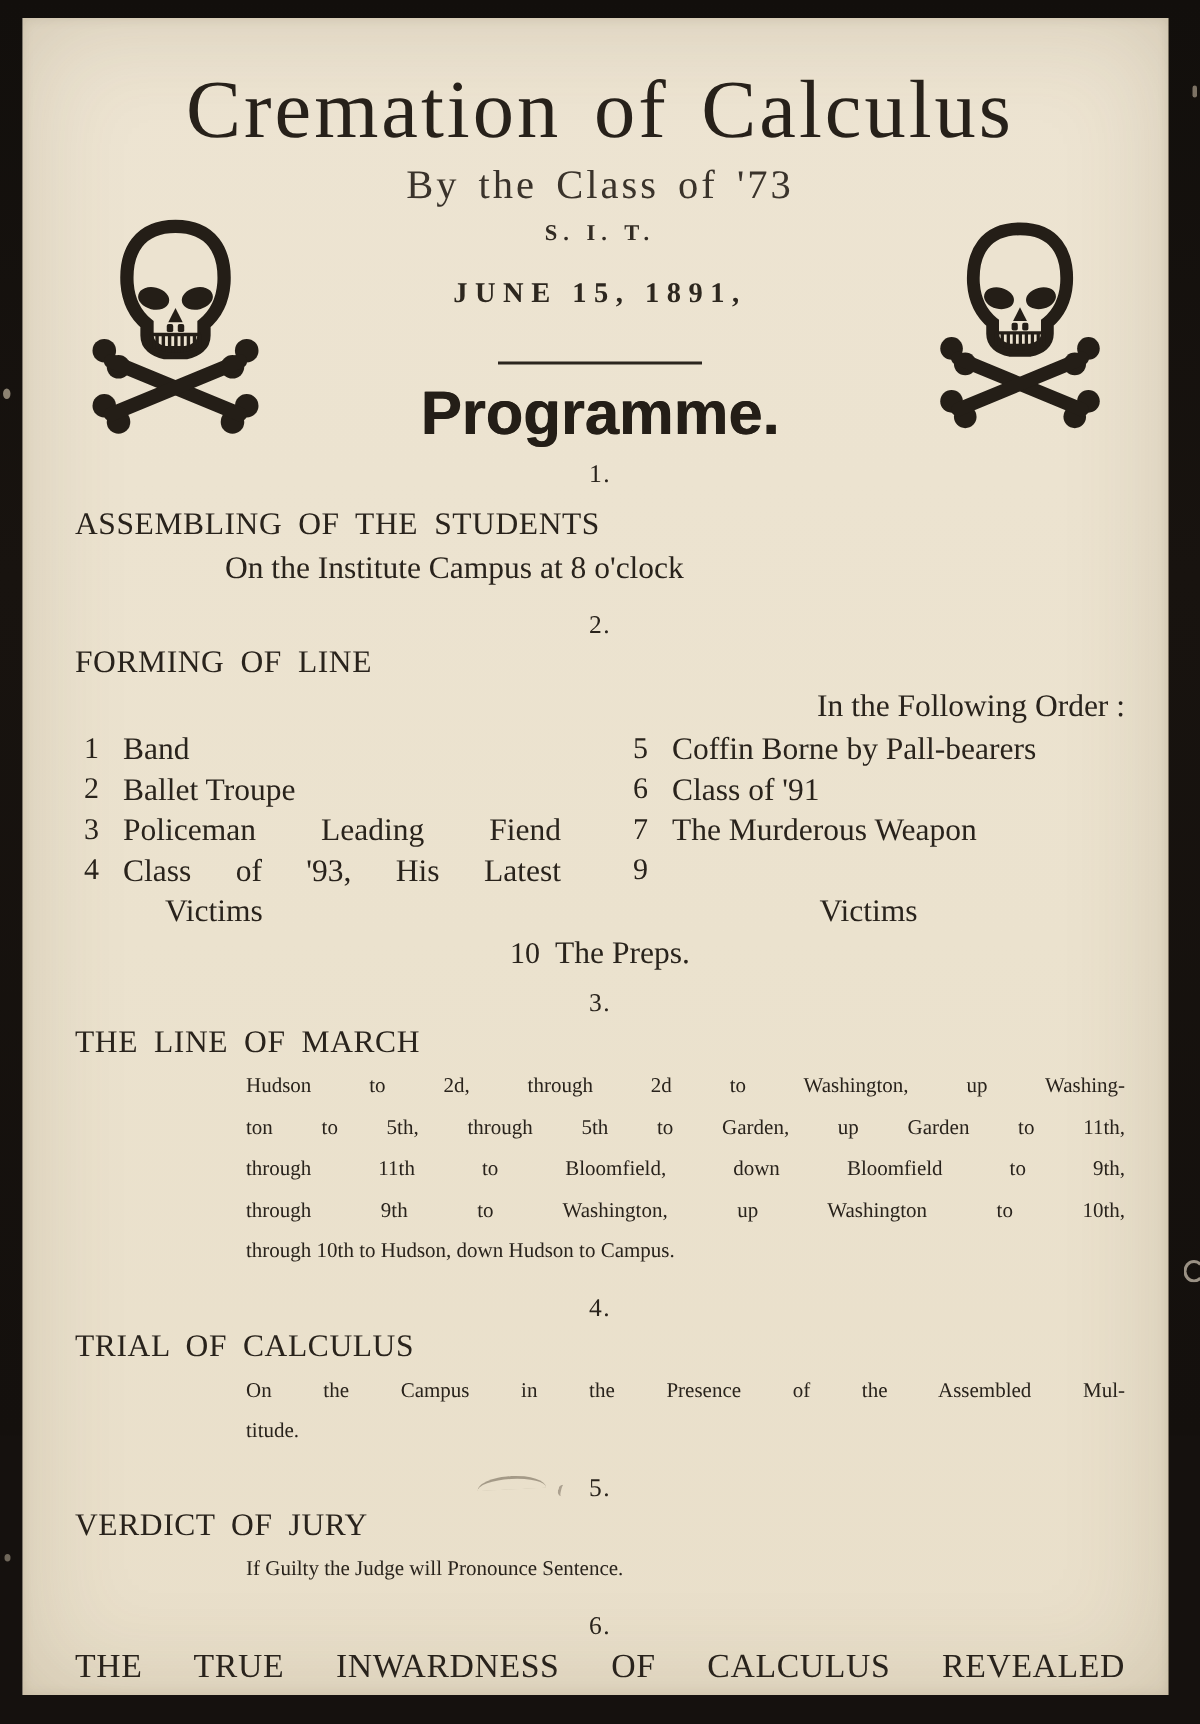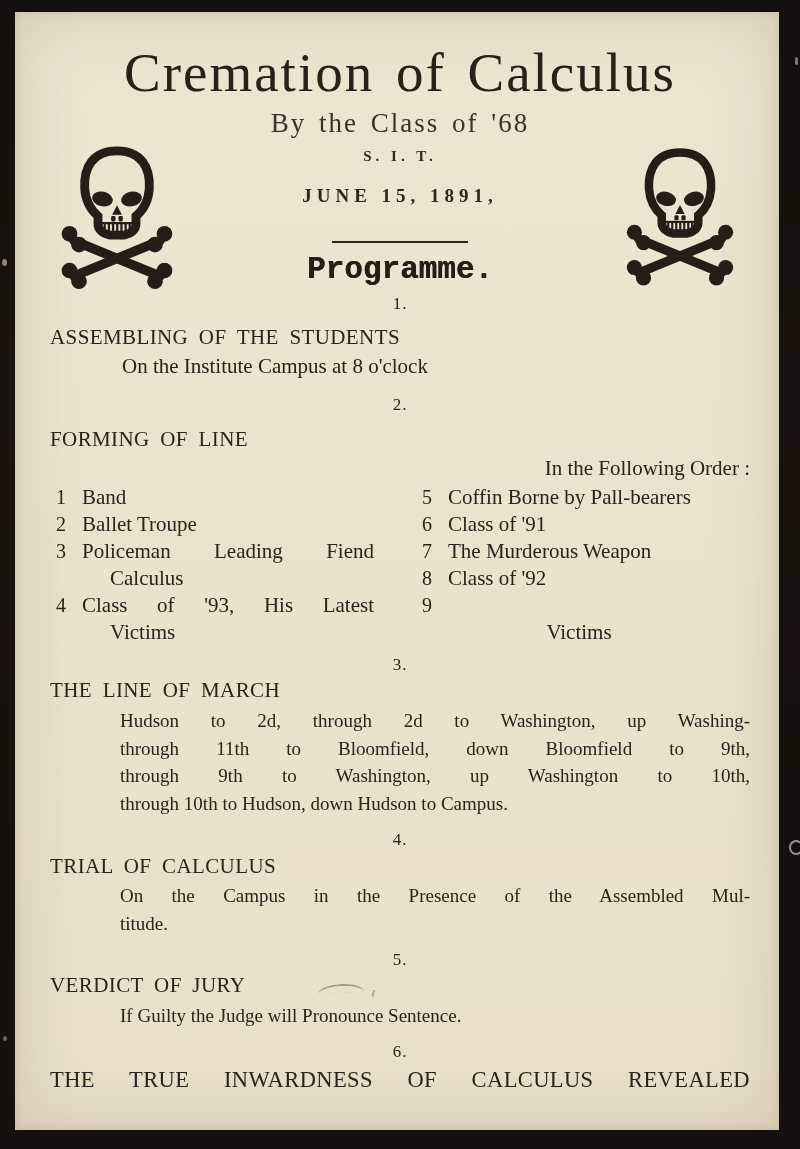--- a/index.html
+++ b/index.html
@@ -24,48 +24,48 @@
   
   .title{
     text-align:center;font-size:55px;line-height:1.08;margin-top:31px;
     letter-spacing:2px;word-spacing:6px;font-weight:500;color:#27211a;
   }
   .byline{text-align:center;font-size:27px;margin-top:6px;letter-spacing:2px;word-spacing:4px;color:#3a332b;}
   .sit{text-align:center;font-size:15px;font-weight:700;letter-spacing:4px;margin-top:9px;color:#322b23;}
   .date{text-align:center;font-size:19px;font-weight:600;letter-spacing:5px;margin-top:20px;color:#2d271f;}
   .rule{width:136px;border:0;border-top:2px solid #2b251e;margin:34px auto 0;}
   .programme{
-    text-align:center;font-size:31px;font-weight:700;margin-top:9px;
-    font-family:Liberation Mono, monospace;color:#241e17;
+    text-align:center;font-size:41px;font-weight:700;margin-top:9px;
+    font-family:Liberation Sans, sans-serif;color:#241e17;
     text-shadow:.4px 0 0 #241e17;
   }
   
   .secnum{text-align:center;font-size:17px;letter-spacing:1px;line-height:1.2;}
   .sechead{font-size:21px;letter-spacing:.4px;word-spacing:5px;line-height:1.28;}
   .bodyline{font-size:21px;line-height:27px;}
-  .indent1{margin-left:72px;margin-top:2px;}
+  .indent1{margin-left:100px;margin-top:2px;}
   .center-line{text-align:right;margin-top:2px;}
   .para{margin-left:70px;margin-top:3px;}
-  .para div{font-size:19px;line-height:27.5px;}
+  .para div{font-size:14px;line-height:27.5px;margin-left:44px;}
   .jline{text-align:justify;text-align-last:justify;}
   
   .order{margin-top:2px;padding-left:6px;}
   .orow{
     display:grid;grid-template-columns:26px 292px 48px 26px auto;
     font-size:21px;line-height:27px;
   }
   .onum{font-size:20px;}
   .ocell{display:block;}
   .cont{padding-left:28px;}
   .sp{text-align:justify;text-align-last:justify;}
   .rvcenter{text-align:center;padding-right:40px;}
   .finalrow{text-align:center;font-size:21px;line-height:27px;margin-top:1px;}
   .finalrow .onum{margin-right:10px;}
   .mt7{margin-top:7px;} .mt9{margin-top:9px;} .mt13{margin-top:13px;} .mt15{margin-top:15px;}
-  .head-s1{margin-top:9px;} .head-s2{margin-top:11px;} .head-s3{margin-top:2px;}
+  .head-s1{margin-top:9px;} .head-s2{margin-top:1px;} .head-s3{margin-top:2px;}
   .head-s4{margin-top:2px;} .head-s5{margin-top:1px;}
   .head-s6{margin-top:3px;font-size:22.5px;word-spacing:6px;}
   
   .skull{position:absolute;}
   .skull-left{left:26px;top:130px;width:152px;height:157px;}
   .skull-right{left:592px;top:132px;width:146px;height:151px;}
   
   .speck{position:absolute;border-radius:50%;}
   .speck1{left:2px;top:259px;width:5px;height:7px;background:#8d8372;}
   .speck2{left:3px;top:1036px;width:4px;height:5px;background:#6f675a;}
@@ -125,21 +125,21 @@
 
     <svg class="skull skull-left" viewBox="0 0 120 124">
         <use href="#skullbones"></use>
       </svg>
     <svg class="skull skull-right" viewBox="0 0 120 124">
         <use href="#skullbones"></use>
       </svg>
 
     <div class="content">
       <div class="title">Cremation of Calculus</div>
-      <div class="byline">By the Class of '68</div>
+      <div class="byline">By the Class of '73</div>
       <div class="sit">S. I. T.</div>
       <div class="date">JUNE 15, 1891,</div>
       <hr class="rule">
       <div class="programme">Programme.</div>
 
       <div class="secnum mt7">1.</div>
       <div class="sechead head-s1">ASSEMBLING OF THE STUDENTS</div>
       <div class="bodyline indent1">On the Institute Campus at 8 o'clock</div>
 
       <div class="secnum mt15">2.</div>
@@ -162,45 +162,42 @@
           <span class="ocell">Class of '91</span>
         </div>
         <div class="orow">
           <span class="onum">3</span>
           <span class="ocell sp">Policeman Leading Fiend</span>
           <span></span>
           <span class="onum">7</span>
           <span class="ocell">The Murderous Weapon</span>
         </div>
         <div class="orow">
-          <span class="onum"></span>
-          <span class="ocell cont">Calculus</span>
-          <span></span>
-          <span class="onum">8</span>
-          <span class="ocell">Class of '92</span>
-        </div>
-        <div class="orow">
           <span class="onum">4</span>
           <span class="ocell sp">Class of '93, His Latest</span>
           <span></span>
           <span class="onum">9</span>
         </div>
         <div class="orow">
           <span class="onum"></span>
           <span class="ocell cont">Victims</span>
           <span></span>
           <span class="onum"></span>
           <span class="ocell rvcenter">Victims</span>
         </div>
+      </div>
+      <div class="finalrow">
+        <span class="onum">10</span><span>The Preps.</span>
       </div>
 
       <div class="secnum mt9">3.</div>
       <div class="sechead head-s3">THE LINE OF MARCH</div>
       <div class="para">
         <div class="jline">Hudson to 2d, through 2d to Washington, up Washing-</div>
+        <div class="jline">ton to 5th, through 5th to Garden, up Garden to 11th,</div>
         <div class="jline">through 11th to Bloomfield, down Bloomfield to 9th,</div>
         <div class="jline">through 9th to Washington, up Washington to 10th,</div>
         <div>through 10th to Hudson, down Hudson to Campus.</div>
       </div>
 
       <div class="secnum mt13">4.</div>
       <div class="sechead head-s4">TRIAL OF CALCULUS</div>
       <div class="para">
         <div class="jline">On the Campus in the Presence of the Assembled Mul-</div>
         <div>titude.</div>

